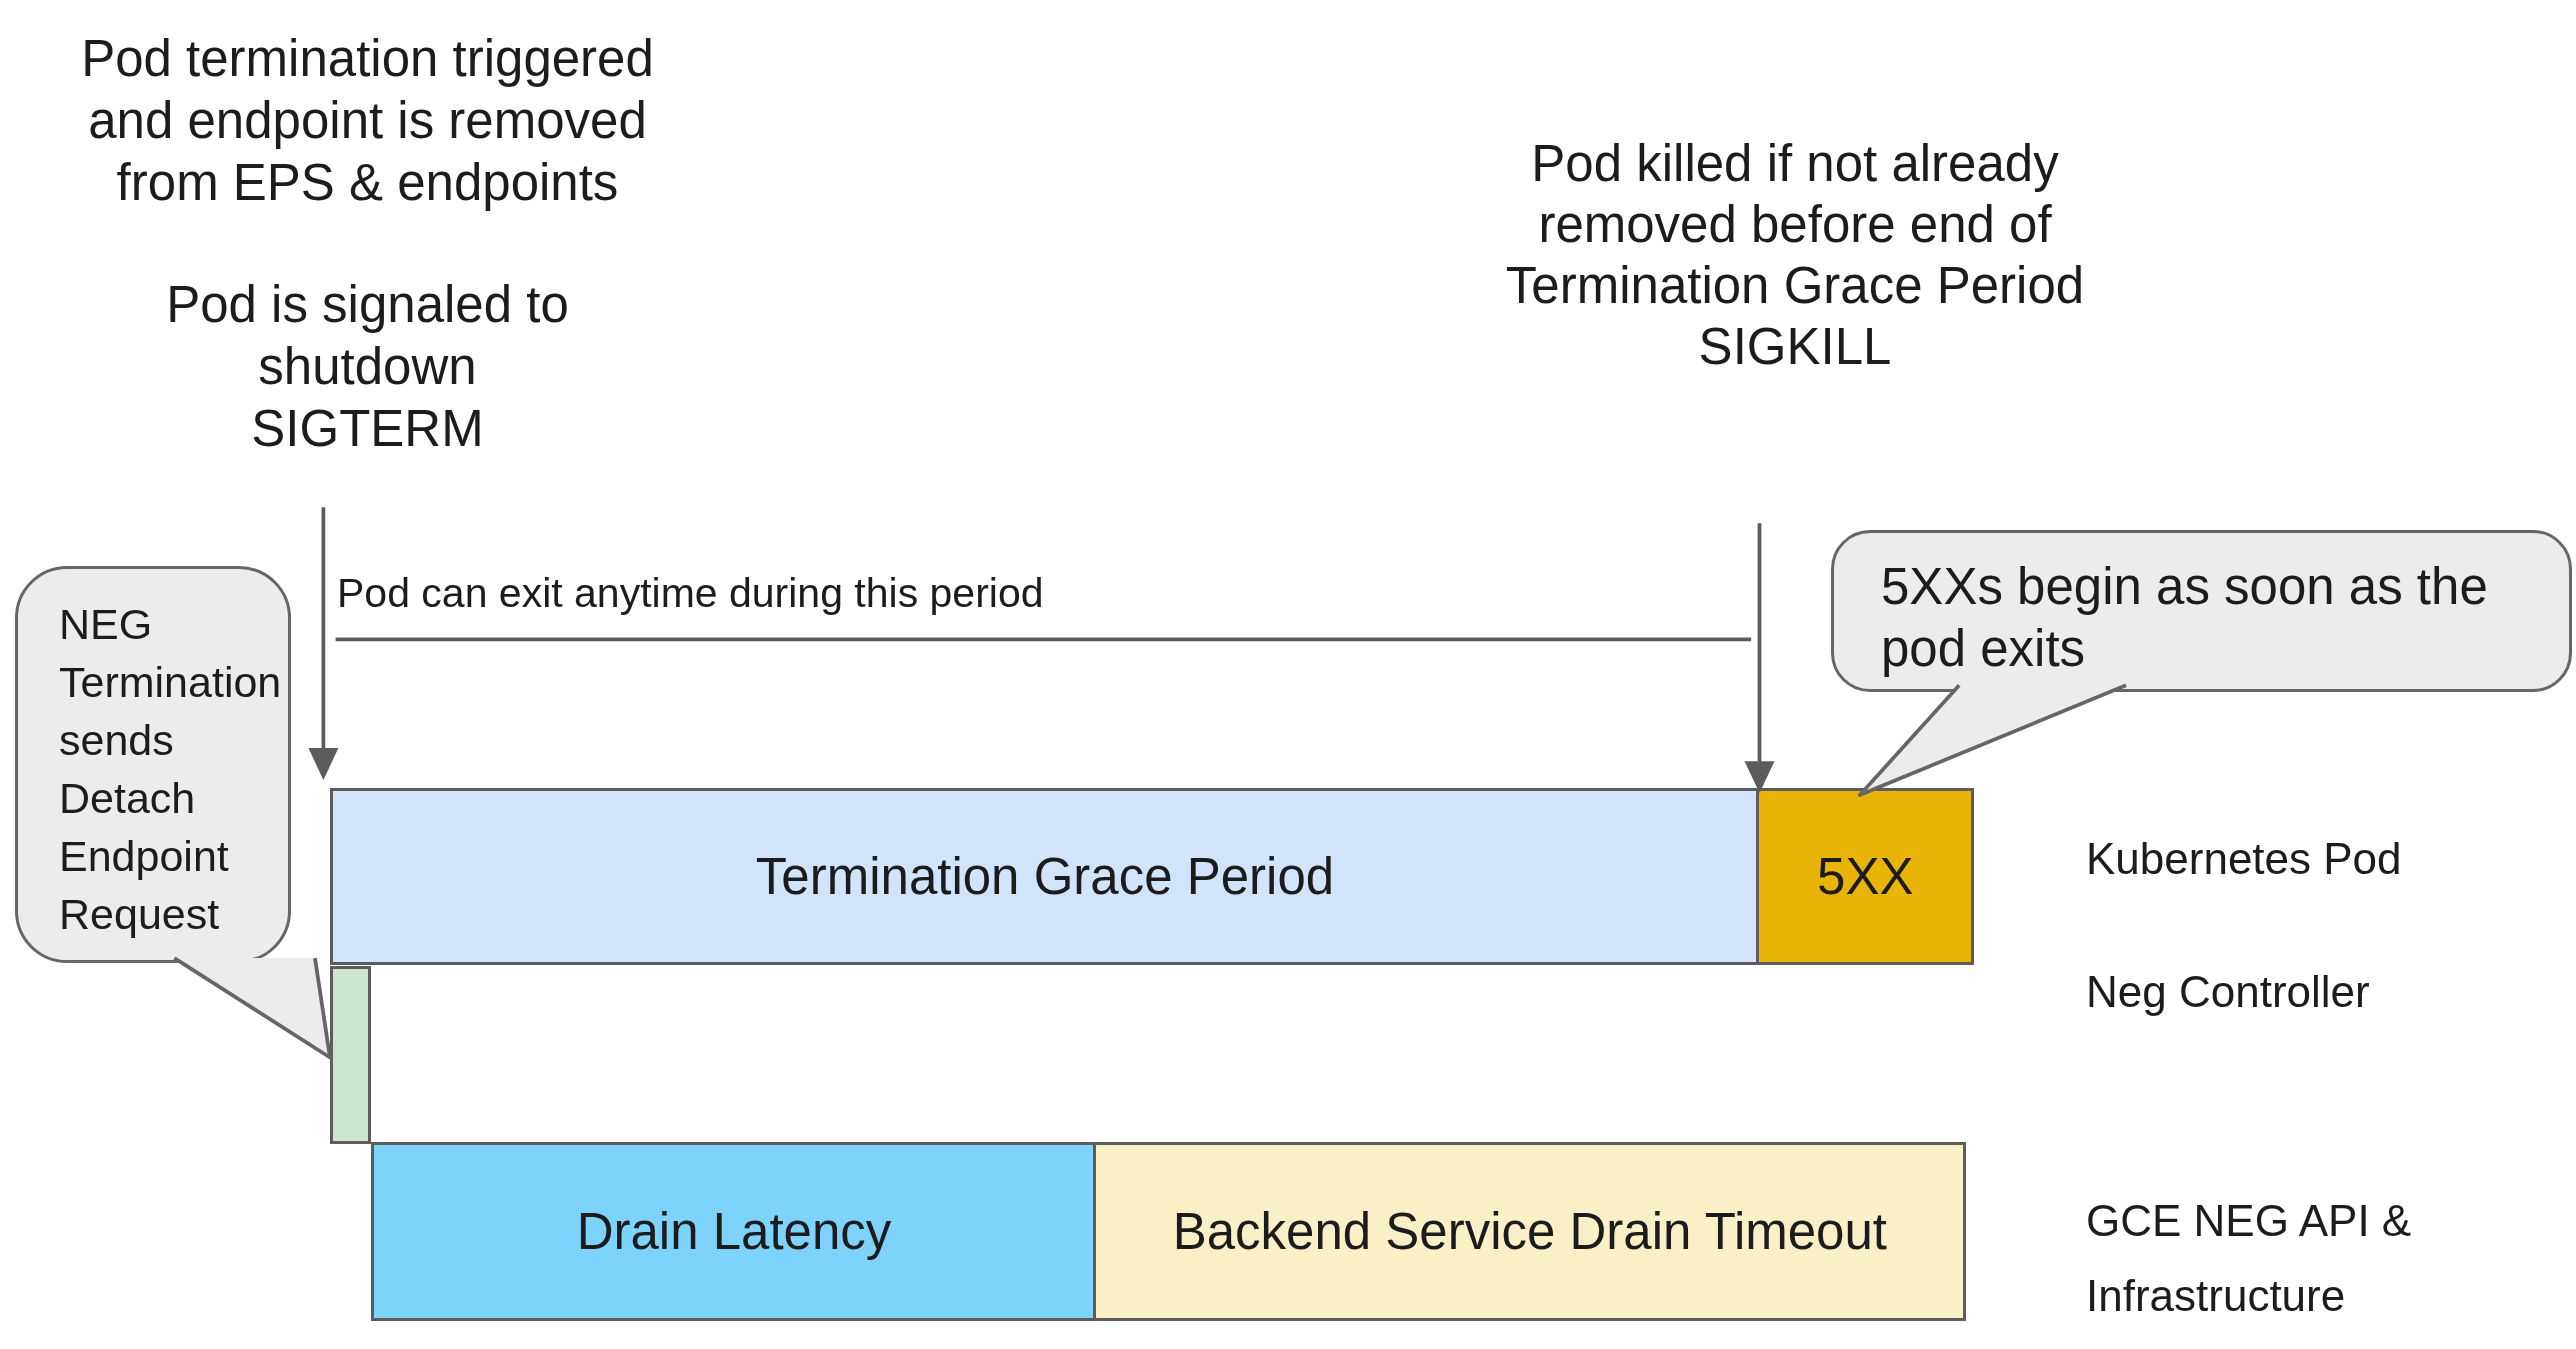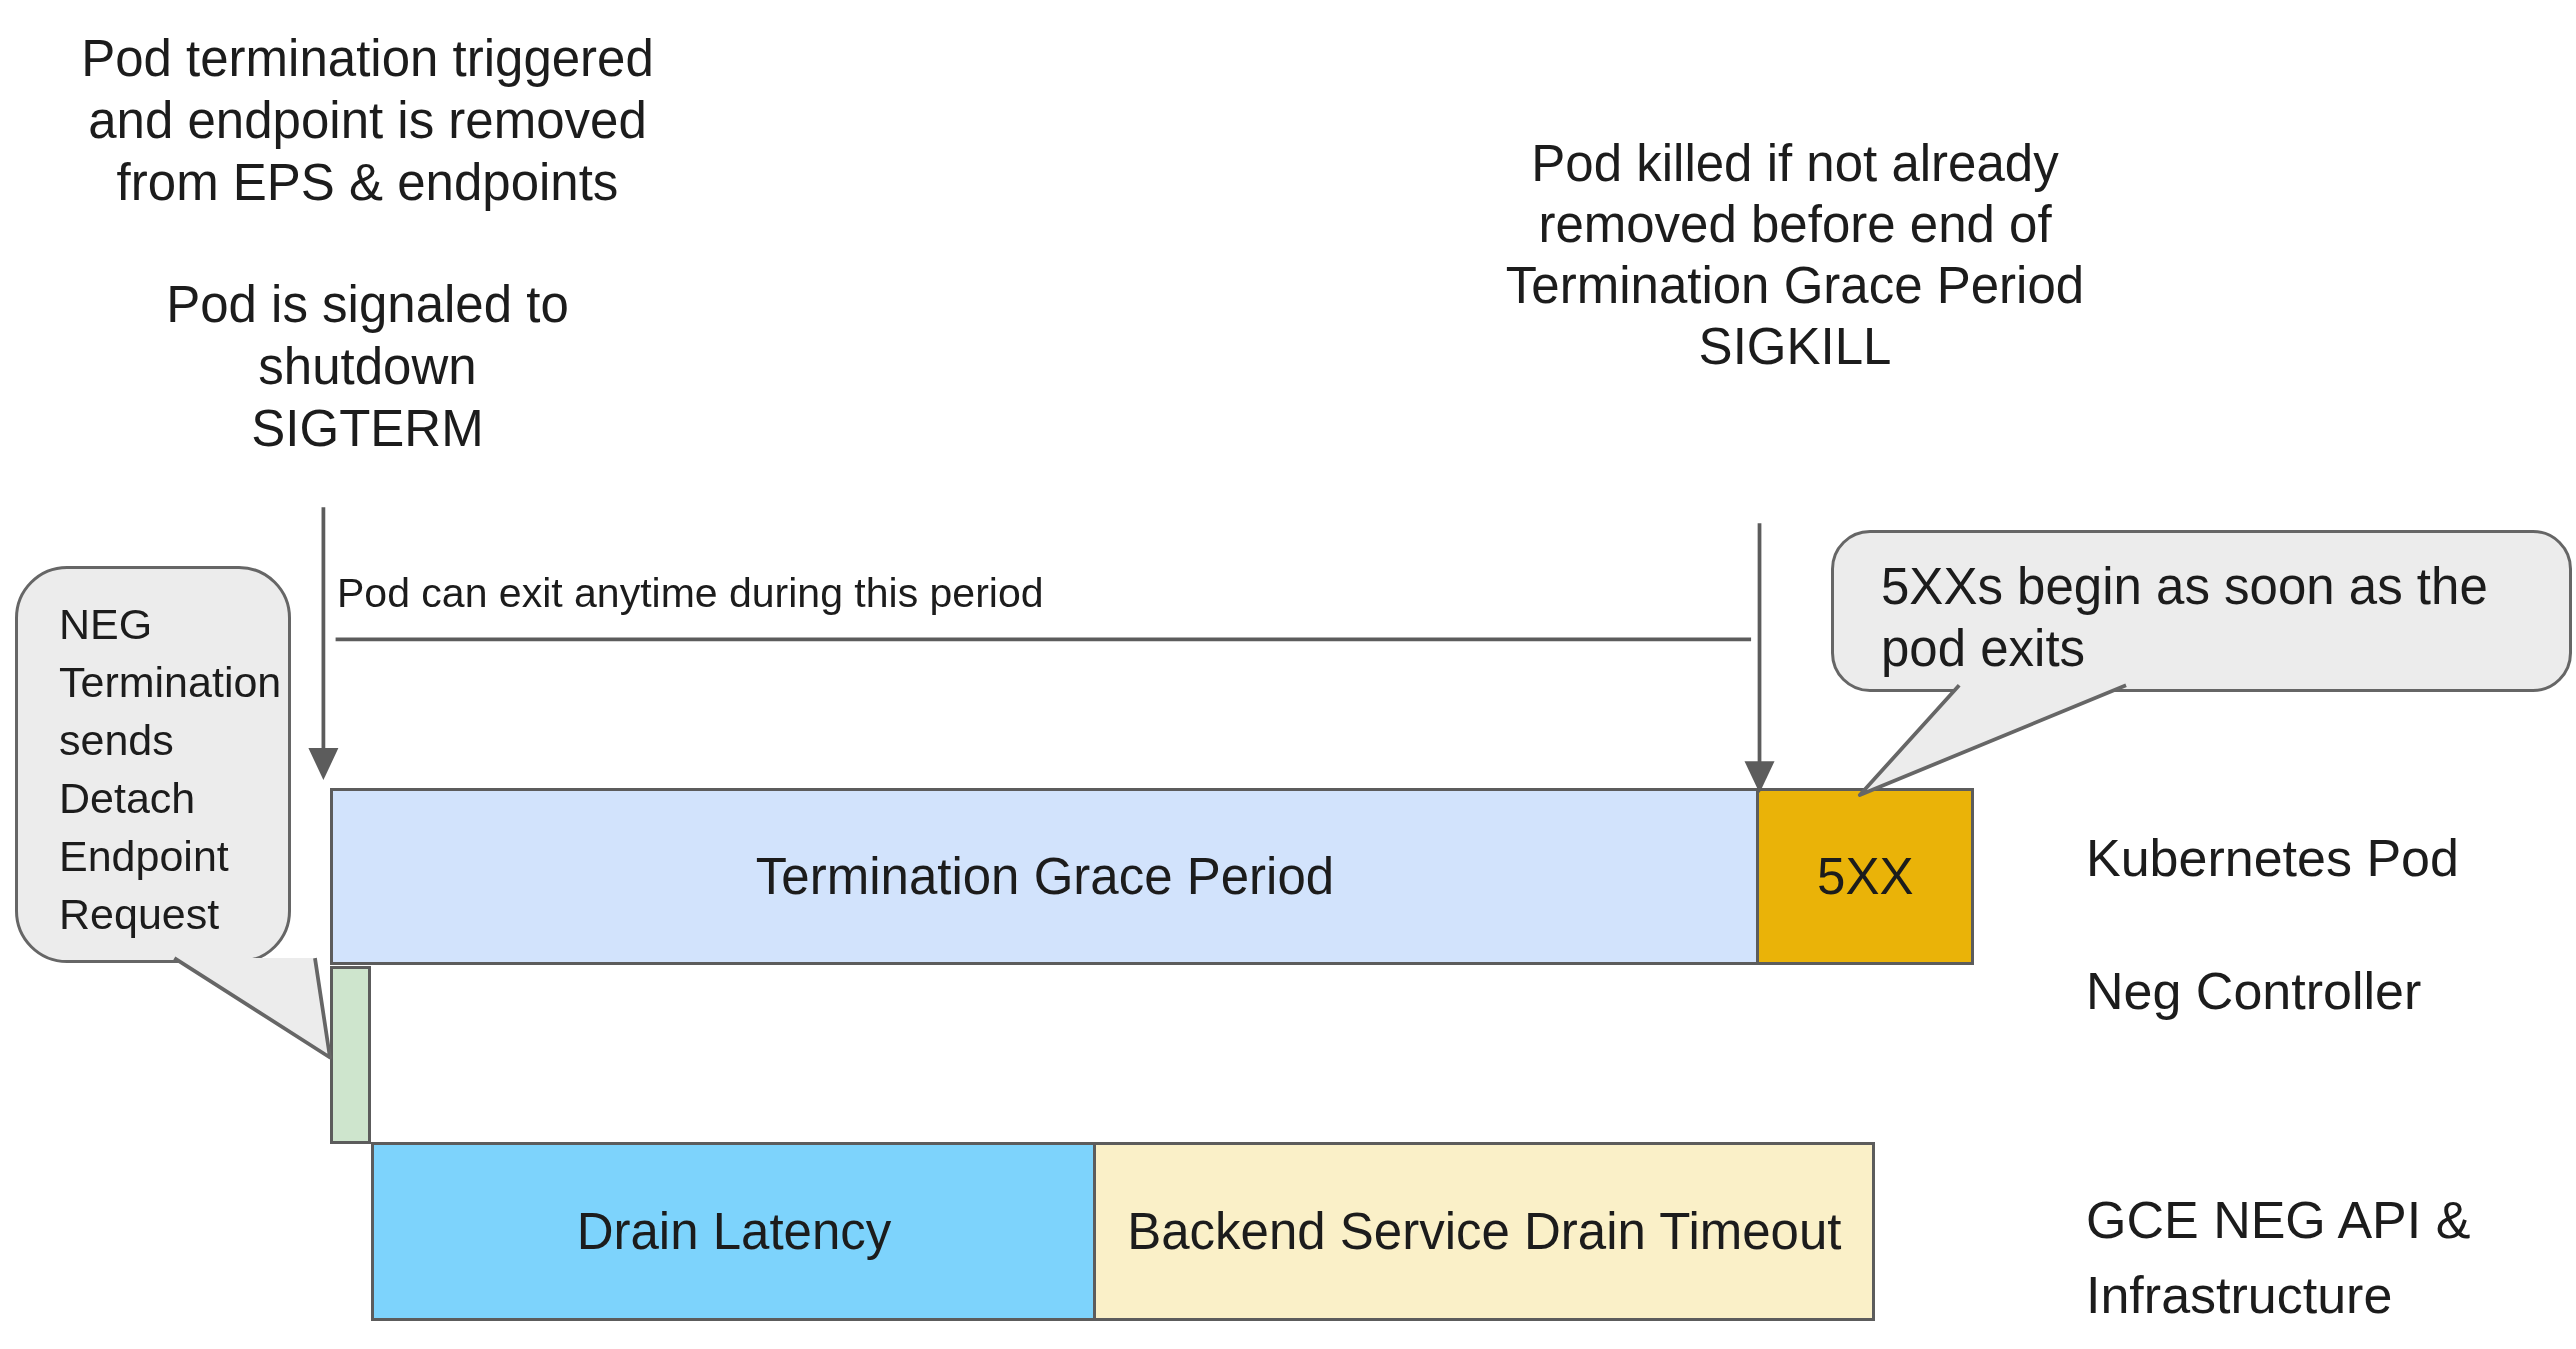--- a/index.html
+++ b/index.html
@@ -32,24 +32,24 @@
   }
   .row1 { left:330px; top:788px; height:177px; }
   .cell-blue { width:1430px; background:#d2e3fc; }
   .cell-pink { width:218px; margin-left:-3.7px; background:#eab308; }
   .green-bar {
     left:330px; top:966px; width:41px; height:178px;
     box-sizing:border-box; border:3.7px solid #5c5c5c; background:#cee5cd;
   }
   .row3 { left:371px; top:1142px; height:179px; }
   .cell-y1 { width:726px; background:#7dd3fc; }
-  .cell-y2 { width:782px; margin-left:-3.7px; background:#faf0c8; }
+  .cell-y2 { width:873px; margin-left:-3.7px; background:#faf0c8; }
 
   
-  .rowlabel { left:2086px; font-size:52px; line-height:75px; }
+  .rowlabel { left:2086px; font-size:44px; line-height:75px; }
   .lbl-k8s { top:821px; }
   .lbl-neg { top:954px; }
   .lbl-gce { top:1183px; }
 
   
   .bubble {
     box-sizing:border-box;
     background:#ececec;
     border:3.7px solid #666666;
     z-index:1;

